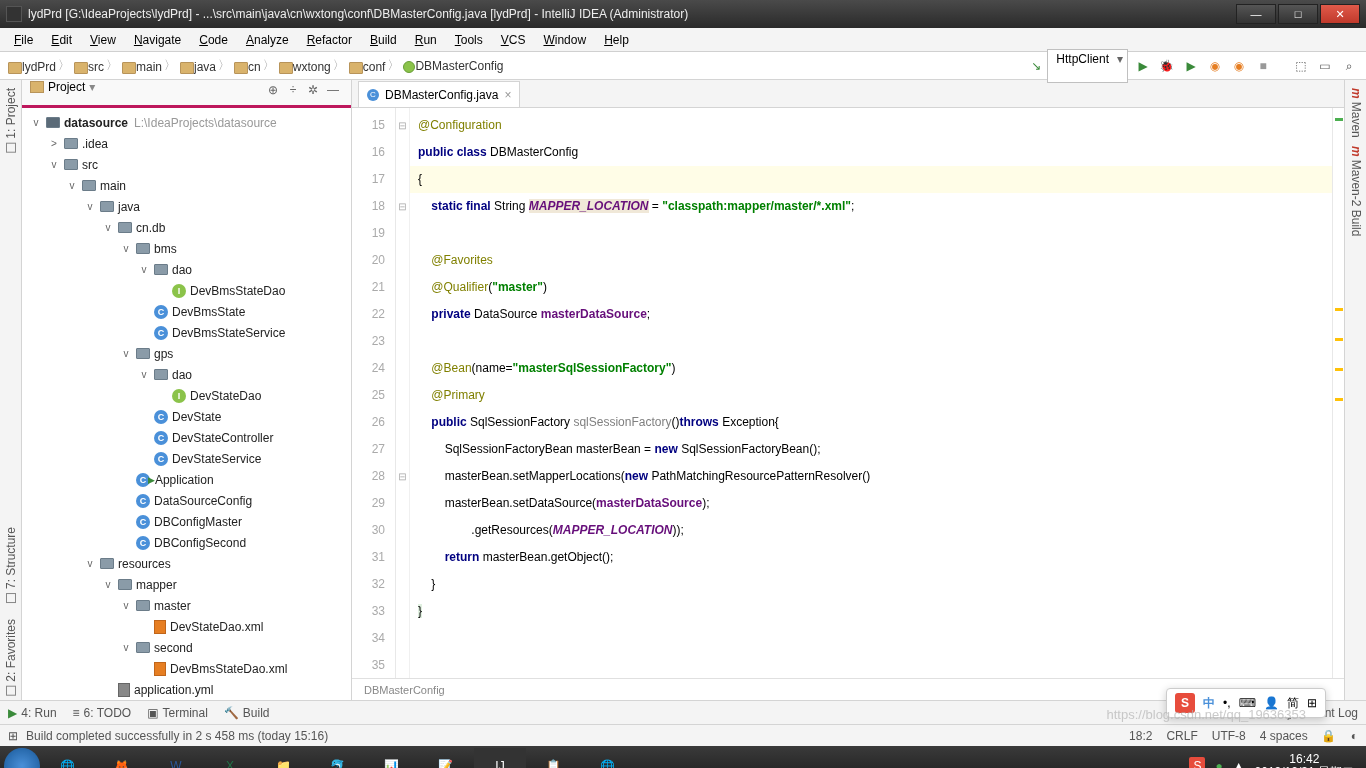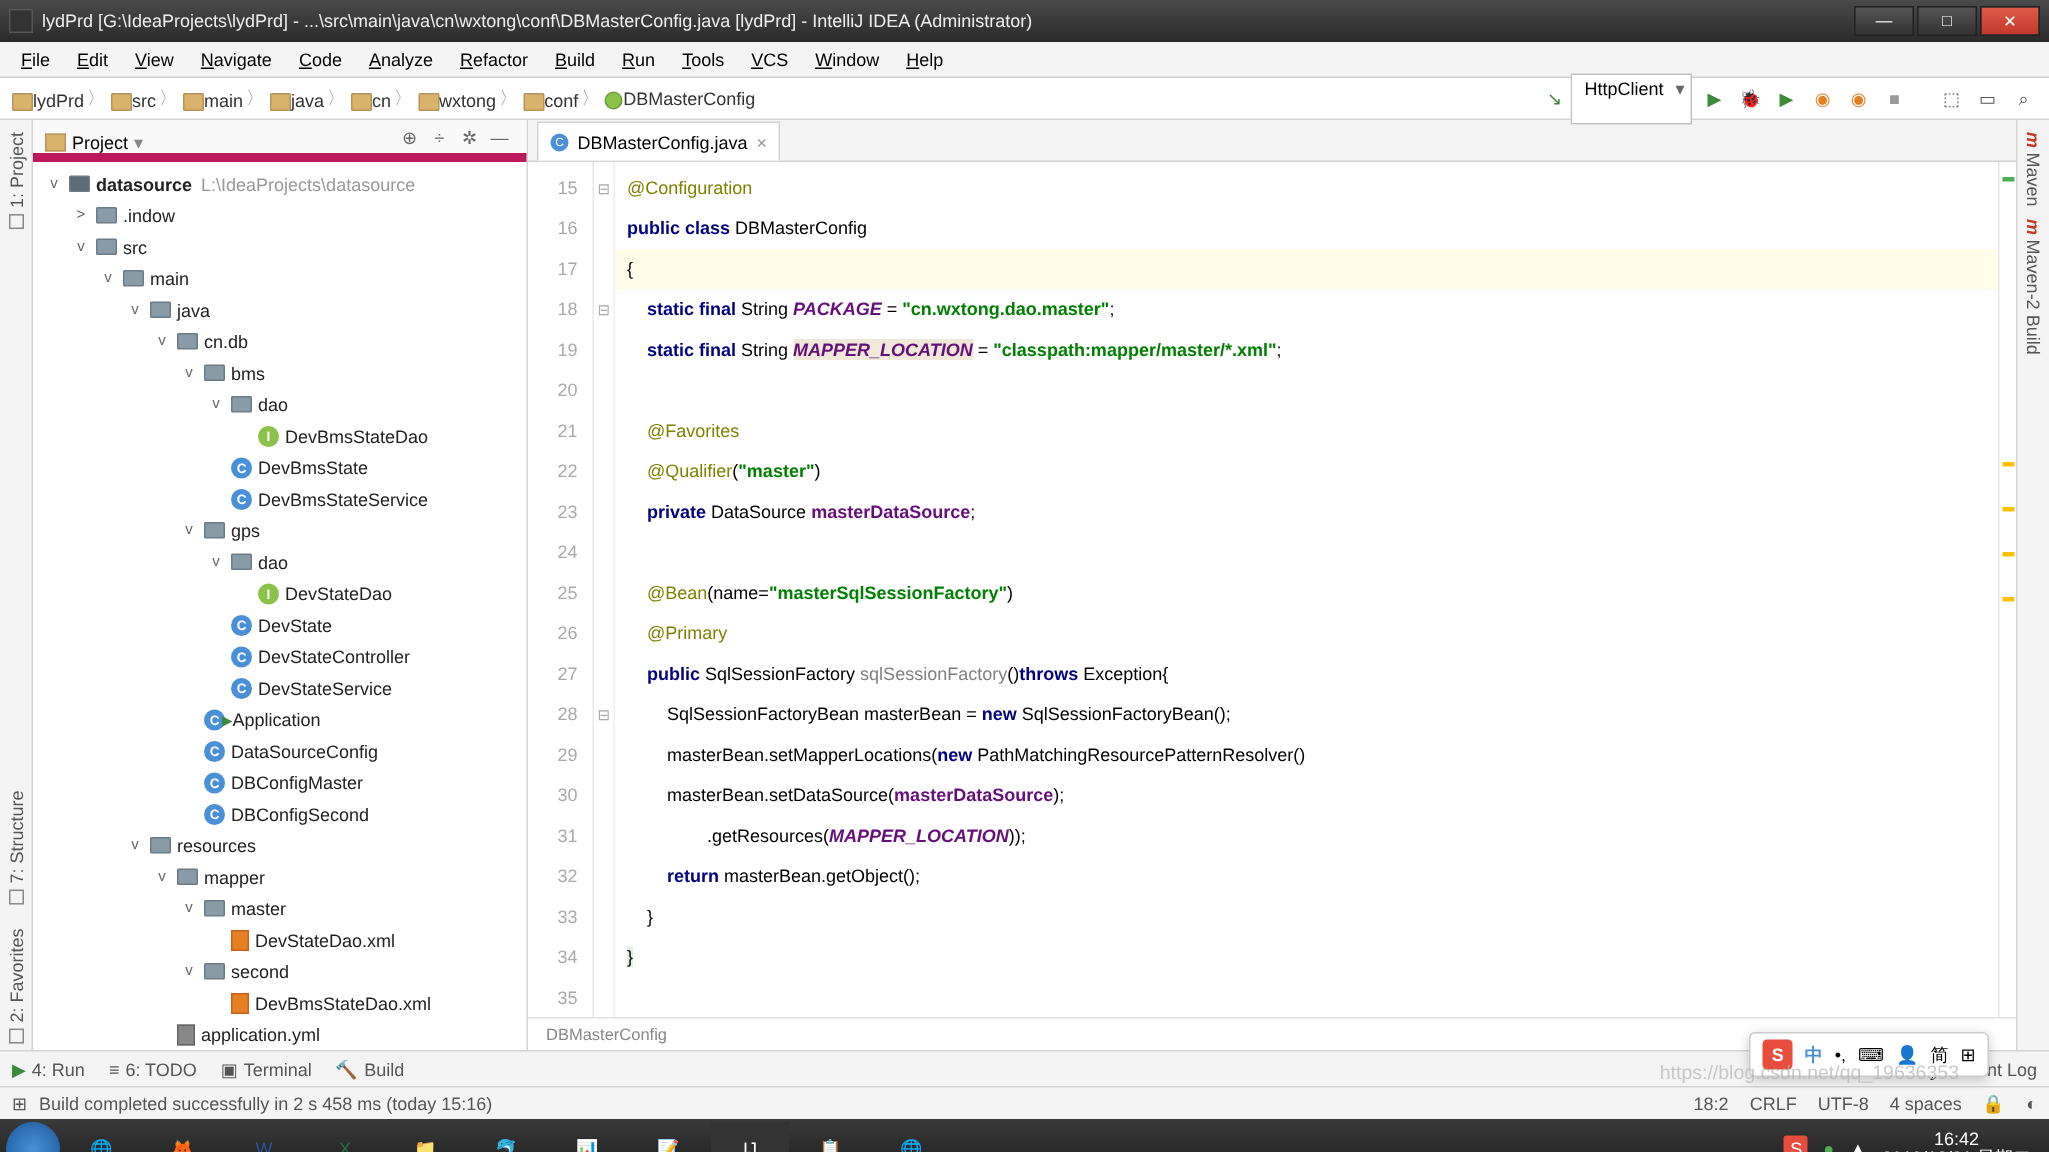--- a/index.html
+++ b/index.html
@@ -20,21 +20,21 @@
 .crumb .sep{color:#999;margin:0 2px;}
 .crumbbar .rtools{margin-left:auto;display:flex;align-items:center;gap:6px;}
 .rtools .dd{border:1px solid #c0c0c0;background:#fff;padding:2px 18px 16px 8px;position:relative;}
 .rtools .dd::after{content:"▾";position:absolute;right:4px;top:2px;color:#666;}
 .rtools .ibtn{width:18px;height:18px;display:flex;align-items:center;justify-content:center;}
 .content{display:flex;height:620px;}
 .leftgutter{width:22px;background:#f4f4f4;border-right:1px solid #d4d4d4;display:flex;flex-direction:column;align-items:center;padding-top:4px;gap:8px;}
 .vlabel{writing-mode:vertical-lr;transform:rotate(180deg);font-size:11px;color:#555;padding:4px 0;cursor:default;}
 .vlabel .sq{display:inline-block;width:10px;height:10px;border:1px solid #888;margin-bottom:4px;transform:rotate(180deg);}
 .projectpane{width:330px;background:#fff;border-right:1px solid #d4d4d4;display:flex;flex-direction:column;}
-.projhead{height:28px;border-bottom:6px solid #be185d;display:flex;align-items:flex-end;padding:0 8px;background:#f9f9f9;}
+.projhead{height:28px;border-bottom:3px solid #be185d;display:flex;align-items:flex-start;padding:0 8px;background:#f9f9f9;}
 .projhead .ptitle{display:flex;align-items:center;gap:4px;flex:1;}
 .projhead .ptitle .fico{width:14px;height:12px;background:#d9b36c;border:1px solid #b8945a;}
 .projhead .tbtn{width:20px;height:20px;display:flex;align-items:center;justify-content:center;color:#666;}
 .tree{flex:1;overflow:auto;padding:4px 0;}
 .tnode{display:flex;align-items:center;height:21px;padding-left:8px;white-space:nowrap;}
 .tnode .exp{width:12px;text-align:center;color:#666;font-size:10px;}
 .tnode .ico{width:16px;height:14px;margin:0 4px;display:flex;align-items:center;justify-content:center;}
 .tnode .ico.folder{background:#8a9ba8;border:1px solid #6b7c89;border-radius:1px;width:14px;height:11px;}
 .tnode .ico.folder.root{background:#5b6b78;}
 .tnode .ico.cls{width:14px;height:14px;border-radius:50%;background:#4a90d9;color:#fff;font-size:9px;font-weight:bold;}
@@ -191,21 +191,21 @@
     <div class="tree" id="tree">
         <div class="tnode">
           <span class="exp">v</span>
           <span class="ico folder root"></span>
           <span class="lbl b">datasource</span>
           <span class="path">L:\IdeaProjects\datasource</span>
         </div>
         <div class="tnode" style="padding-left: 26px;">
           <span class="exp">&gt;</span>
           <span class="ico folder"></span>
-          <span class="lbl">.indow</span>
+          <span class="lbl">.idea</span>
         </div>
         <div class="tnode" style="padding-left: 26px;">
           <span class="exp">v</span>
           <span class="ico folder"></span>
           <span class="lbl">src</span>
         </div>
         <div class="tnode" style="padding-left: 44px;">
           <span class="exp">v</span>
           <span class="ico folder"></span>
           <span class="lbl">main</span>
@@ -386,21 +386,20 @@
           <div></div>
           <div></div>
           <div></div>
           <div></div>
           <div></div>
         </div>
       <div class="code" id="code">
           <div class="line"><span class="ann">@Configuration</span></div>
           <div class="line"><span class="kw">public class</span> <span class="cls">DBMasterConfig</span></div>
           <div class="line hl">{</div>
-          <div class="line">    <span class="kw">static final</span> String <span class="fld">PACKAGE</span> = <span class="str">"cn.wxtong.dao.master"</span>;</div>
           <div class="line">    <span class="kw">static final</span> String <span class="fld" style="background:#f0e8d8">MAPPER_LOCATION</span> = <span class="str">"classpath:mapper/master/*.xml"</span>;</div>
           <div class="line"></div>
           <div class="line">    <span class="ann">@Favorites</span></div>
           <div class="line">    <span class="ann">@Qualifier</span>(<span class="str">"master"</span>)</div>
           <div class="line">    <span class="kw">private</span> DataSource <span class="fld" style="font-style:normal;color:#660e7a">masterDataSource</span>;</div>
           <div class="line"></div>
           <div class="line">    <span class="ann">@Bean</span>(name=<span class="str">"masterSqlSessionFactory"</span>)</div>
           <div class="line">    <span class="ann">@Primary</span></div>
           <div class="line">    <span class="kw">public</span> SqlSessionFactory <span class="mthd">sqlSessionFactory</span>()<span class="kw">throws</span> Exception{</div>
           <div class="line">        SqlSessionFactoryBean masterBean = <span class="kw">new</span> SqlSessionFactoryBean();</div>

